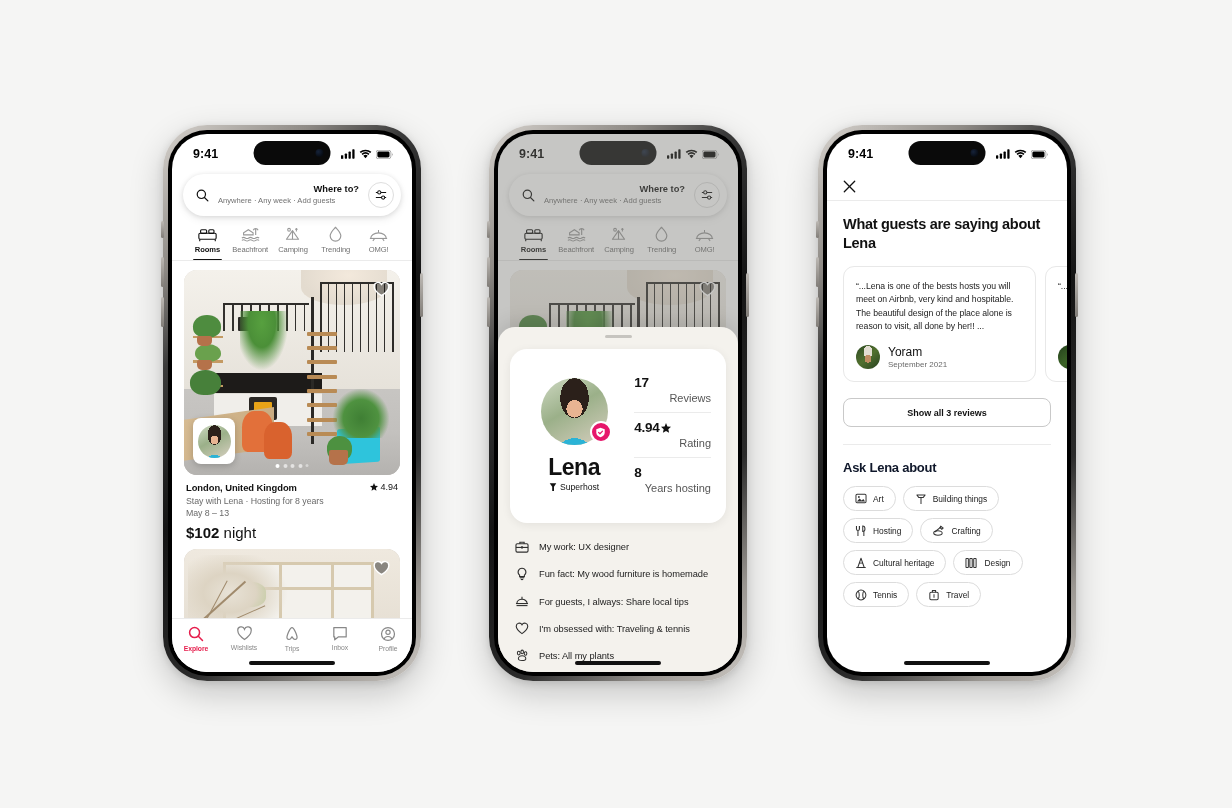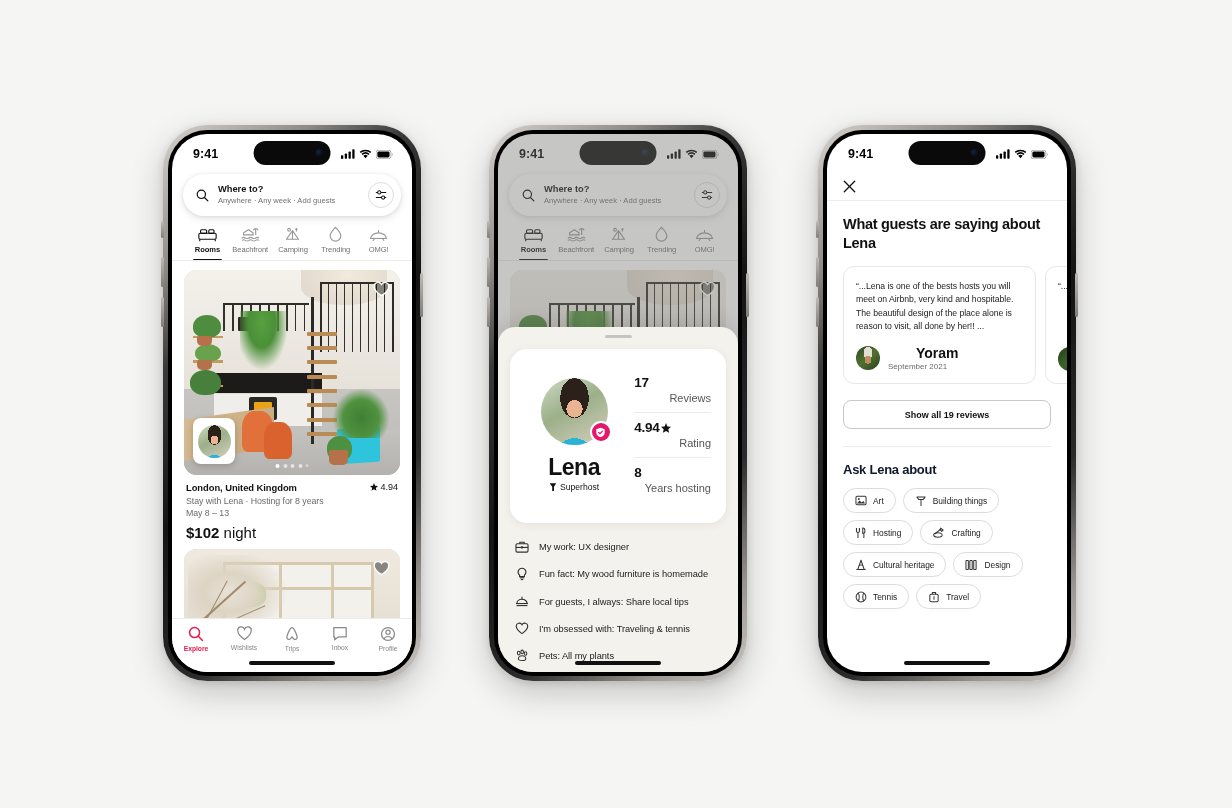--- a/index.html
+++ b/index.html
@@ -63,21 +63,21 @@
 
   
   .searchwrap { padding: 2px 11px 0; }
   .searchbar {
     display:flex; align-items:center; gap:9px;
     height: 42px; border-radius: 24px; background:#fff;
     box-shadow: 0 1px 5px rgba(0,0,0,.11), 0 3px 10px rgba(0,0,0,.07);
     padding: 0 7px 0 13px;
   }
   .s-txt { flex:1; min-width:0; }
-  .s-title { font-size: 9.3px; font-weight:700; color:#111; line-height:1.25; }
+  .s-title { font-size: 9.3px; font-weight:700; color:#111; line-height:1.25;text-align:right; }
   .s-sub { font-size: 7.6px; color:#717171; line-height:1.3; white-space:nowrap; }
   .filter-btn {
     width:26px;height:26px;border-radius:50%;border:1px solid #dedede;
     display:flex;align-items:center;justify-content:center;background:#fff;flex:none;
   }
 
   
   .cats {
     display:flex; align-items:flex-end; justify-content:space-between;
     padding: 9px 12px 0 14px; position:relative;
@@ -174,21 +174,21 @@
   .p3title { font-size:14.5px; font-weight:700; color:#111; line-height:1.32; padding: 14px 16px 0; letter-spacing:-.3px;}
   .revrow { display:flex; gap:9px; padding: 13px 0 0 16px; overflow:hidden; }
   .revcard {
     flex:none; width:193px; background:#fff; border:1px solid #e8e8e8; border-radius:11px;
     padding: 13px 12px 12px; min-height:113px; display:flex;flex-direction:column;justify-content:space-between;
   }
   .revcard.cut { width:100px; }
   .revtext { font-size:8.7px; color:#222; line-height:1.52; letter-spacing:-.05px;}
   .revfoot { display:flex; align-items:center; gap:8px; margin-top:12px; }
   .revav { width:24px;height:24px;border-radius:50%;overflow:hidden;flex:none; }
-  .revname { font-size:14px;font-weight:700;color:#111;margin-left:28px; }
+  .revname { font-size:12px;font-weight:400;color:#111; }
   .revdate { font-size:8px;color:#6a6a6a; margin-top:1px;}
   .showall {
     margin: 16px 16px 0; height:29px; border:1px solid #c9c9c9; border-radius:8px;
     display:flex;align-items:center;justify-content:center;background:#fff;
     font-size:9px; font-weight:700; color:#111;
   }
   .divider { height:1px; background:#ebebeb; margin: 17px 16px 0; }
   .askt { font-size:13px; font-weight:700; color:#0f172a; padding: 15px 16px 0; letter-spacing:-.25px;}
   .chips { display:flex; flex-wrap:wrap; gap:7px; padding: 11px 16px 0; }
   .chip {
@@ -810,21 +810,21 @@
           <div class="revcard cut">
             <div class="revtext">“...T des can sho</div>
             <div class="revfoot">
               <div class="revav">
                   <div class="img-g2"></div>
                 </div>
             </div>
           </div>
         </div>
 
-        <div class="showall">Show all 19 reviews</div>
+        <div class="showall">Show all 3 reviews</div>
         <div class="divider"></div>
         <div class="askt">Ask Lena about</div>
 
         <div class="chips">
           <div class="chip">
             <span class="cic">
                 <svg width="12" height="11" viewBox="0 0 13 12">
                   <rect x="1" y="1.4" width="11" height="9.2" rx="1.2" fill="none" stroke="#111" stroke-width="1.1"></rect>
                   <circle cx="4.2" cy="4.4" r="1" fill="#111"></circle>
                   <path d="M2 9.4 5 6l2.2 2.2L9 6.6l2 2.8Z" fill="#111"></path>

